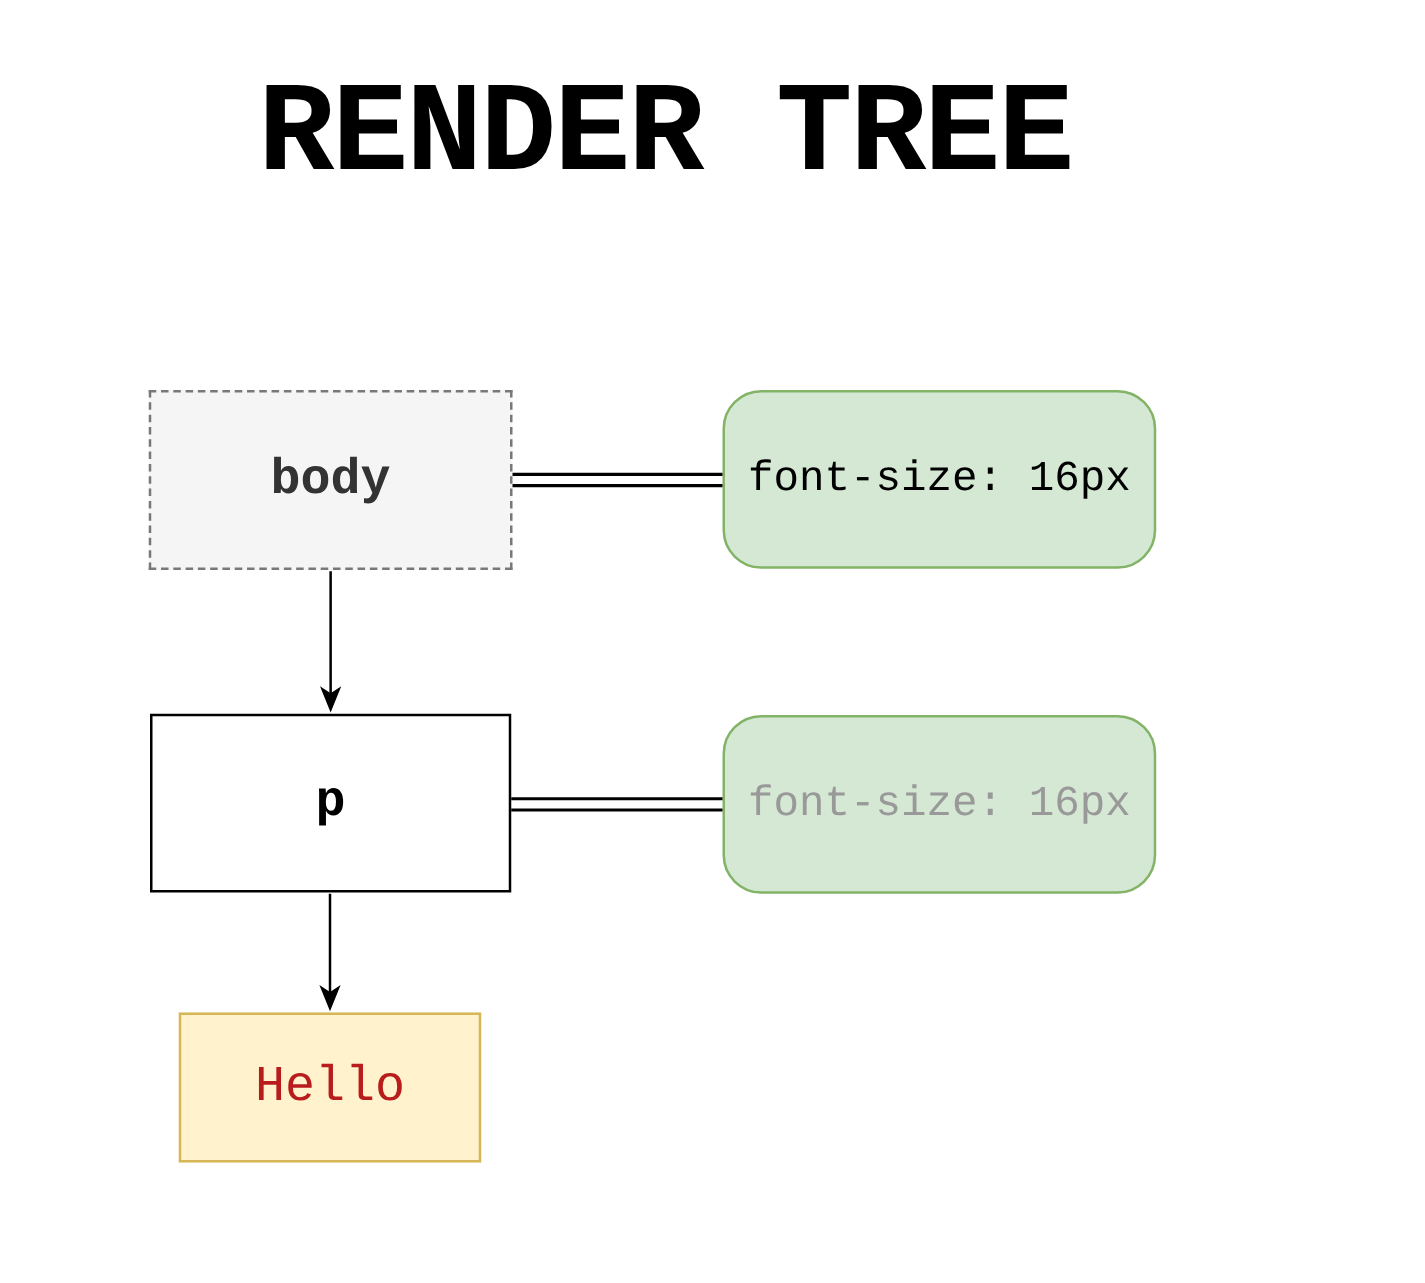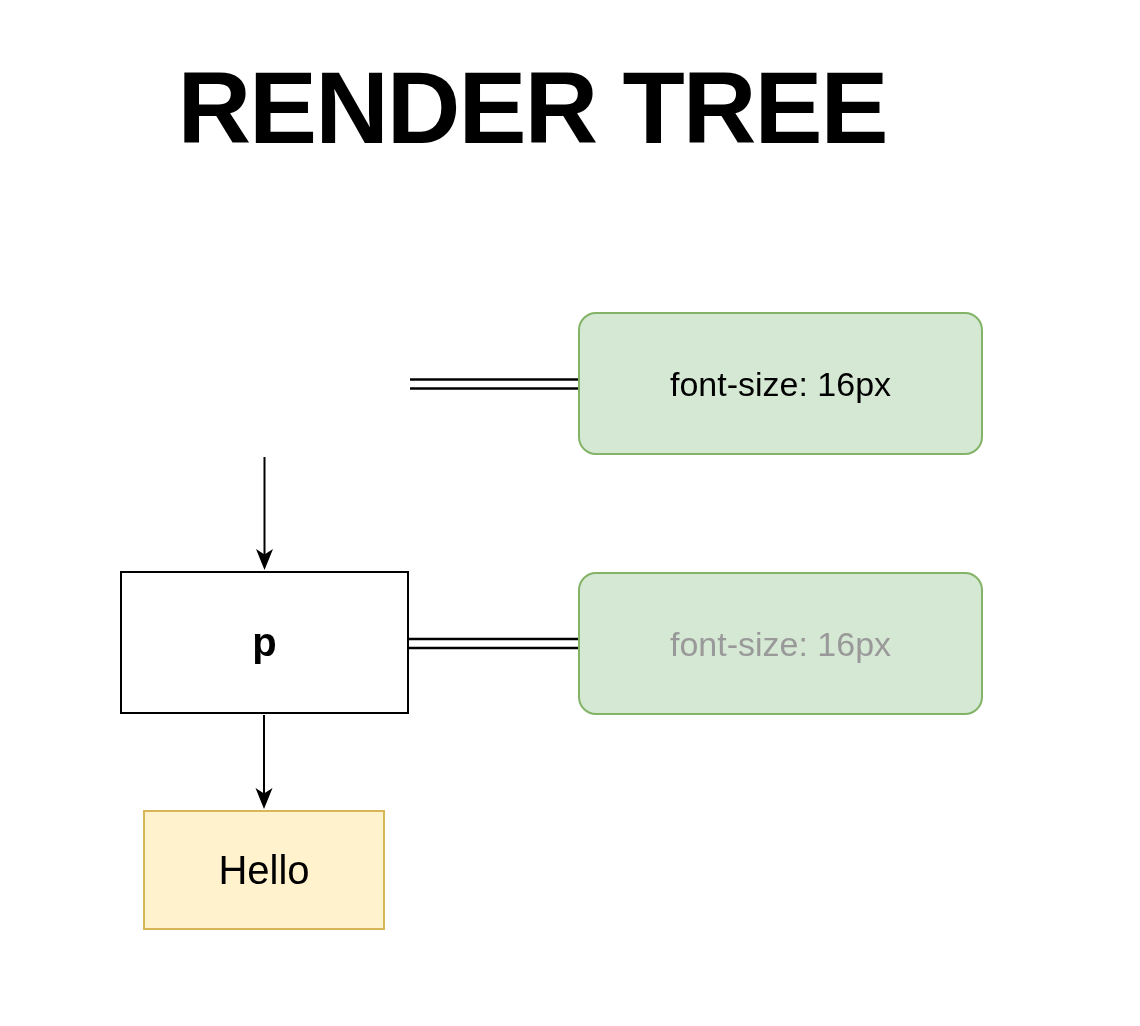--- a/index.html
+++ b/index.html
@@ -2,21 +2,21 @@
 <html style="--green-fill: #d5e8d4; --green-border: #82b366; --yellow-fill: #fff2cc; --yellow-border: #d6b656; --gray-fill: #f5f5f5; --gray-border: #787878; --inherited-text: #999999; --node-text: #333333; --line: #000000;"><head>
 <meta charset="utf-8">
 <style>
   html, body { margin: 0; padding: 0; background: #ffffff; }
   .canvas {
     position: relative;
     width: 1140px;
     height: 1026px;
     background: #ffffff;
     overflow: hidden;
-    font-family: Liberation Sans, sans-serif;
+    font-family: Liberation Mono, monospace;
   }
   .title {
     position: absolute;
     left: 0;
     top: 57px;
     width: 1064px;
     margin: 0;
     text-align: center;
     font-size: 102px;
     line-height: 1.0;
@@ -50,36 +50,36 @@
     border: 2px solid var(--line);
     color: #000000;
     font-weight: bold;
     font-size: 40px;
   }
   .node-hello {
     left: 143px; top: 810px;
     width: 242px; height: 120px;
     background: var(--yellow-fill);
     border: 2px solid var(--yellow-border);
-    color: #000000;
+    color: #b91c1c;
     font-size: 40px;
   }
   .style-box {
     position: absolute;
     left: 578px;
-    width: 405px;
+    width: 347px;
     box-sizing: border-box;
     display: flex;
     flex-direction: column;
     align-items: center;
     justify-content: center;
     text-align: left;
     background: var(--green-fill);
     border: 2px solid var(--green-border);
-    border-radius: 18px;
+    border-radius: 31px;
     color: #000000;
     font-size: 34px;
     line-height: 58px;
   }
   .style-box-body { top: 312px; height: 143px; }
   .style-box-p    { top: 572px; height: 143px; }
   .inherited { color: var(--inherited-text); }
   .wires {
     position: absolute;
     left: 0; top: 0;
@@ -87,20 +87,23 @@
     pointer-events: none;
   }
 </style>
 </head>
 <body>
 
 <div class="canvas">
 
   <h1 class="title">RENDER TREE</h1>
 
+  <div class="node node-body">
+    <span>body</span>
+  </div>
 
   <div class="node node-p">
     <span>p</span>
   </div>
 
   <div class="node node-hello">
     <span>Hello</span>
   </div>
 
   <div class="style-box style-box-body">

